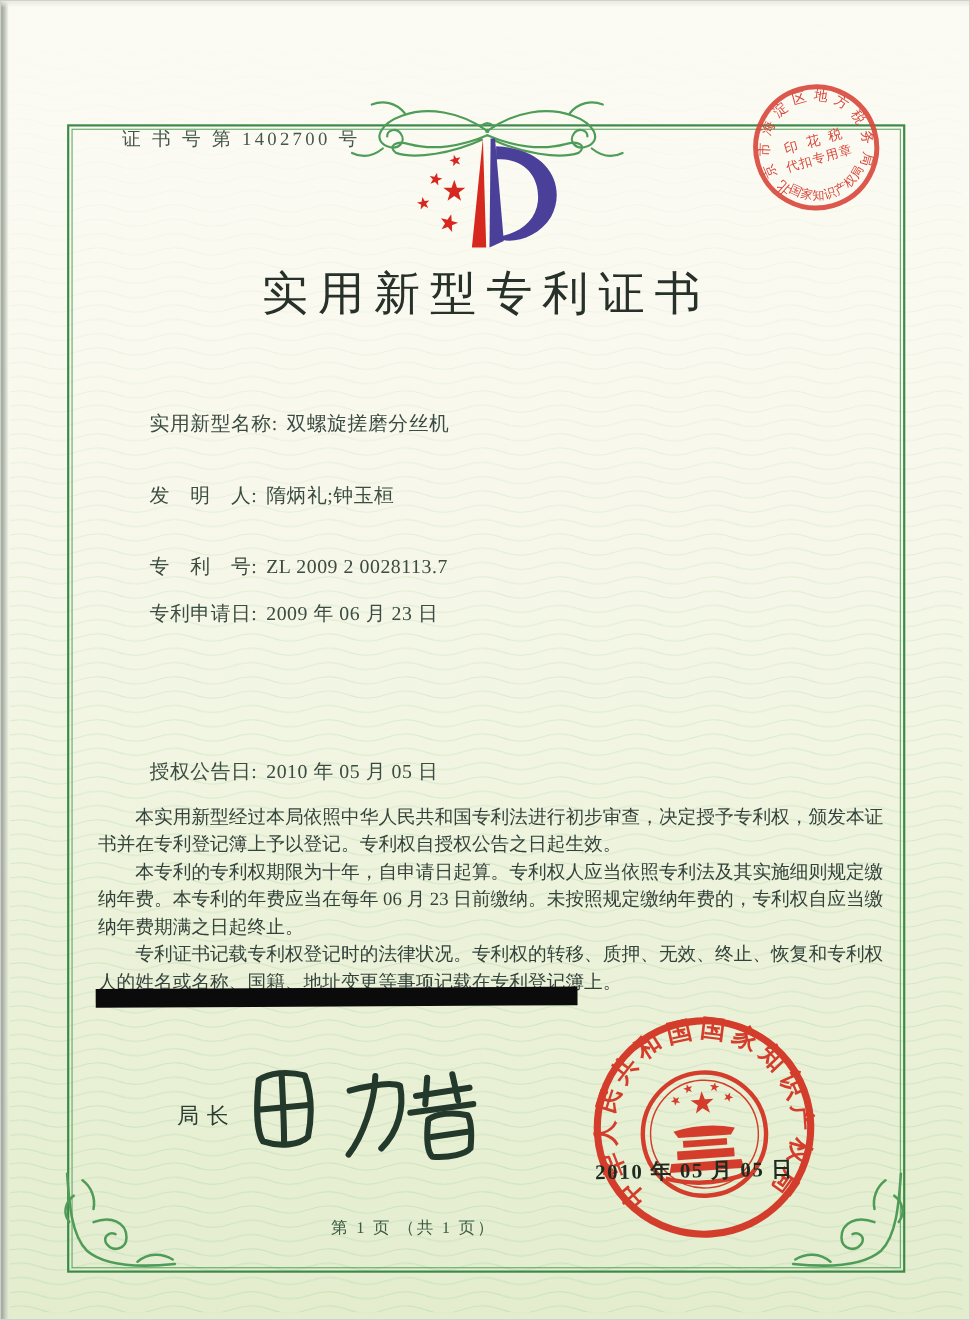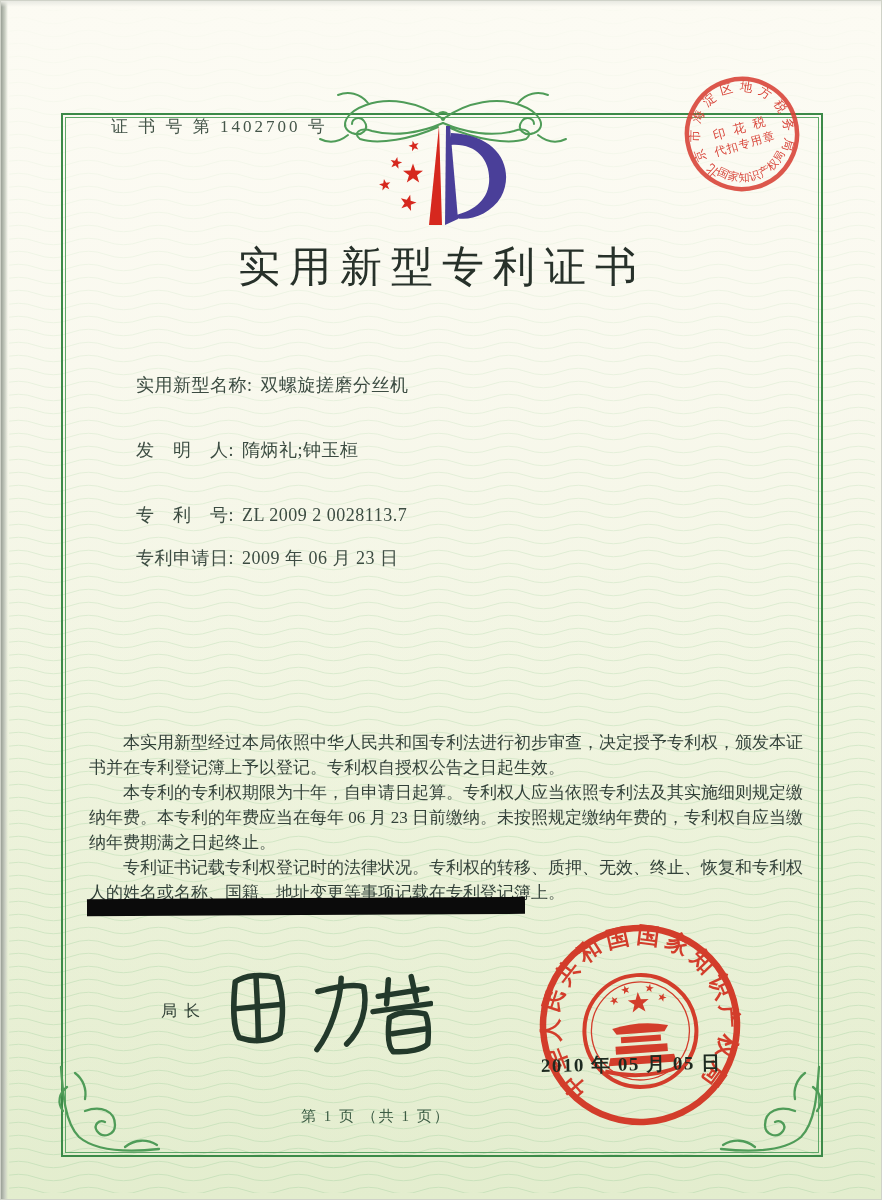--- a/index.html
+++ b/index.html
@@ -25,21 +25,21 @@
   .logo{position:absolute;left:350px;top:112px;z-index:4;}
   .title{position:absolute;left:0;top:238px;width:882px;text-align:center;
     font-size:42px;font-weight:400;color:#27312a;letter-spacing:9px;}
   .frow{position:absolute;left:105px;font-size:18px;color:#3c4c42;letter-spacing:.5px;white-space:pre;}
   .flabel{margin-right:8px;}
   .paras{position:absolute;left:88px;top:700px;width:714px;font-size:17px;line-height:25px;
     color:#33423a;text-align:justify;margin-top:29px;}
   .paras p{margin:0;text-indent:2em;}
   .redact{position:absolute;left:86px;top:897px;width:438px;height:17px;background:#0b0b0b;
     transform:rotate(-.3deg);z-index:5;}
-  .sig-label{position:absolute;left:160px;top:1000px;font-size:16px;letter-spacing:7px;color:#2d3d33;}
+  .sig-label{position:absolute;left:160px;top:1000px;font-size:20px;letter-spacing:7px;color:#2d3d33;}
   .sig{position:absolute;left:222px;top:958px;z-index:4;}
   .sig-name-sr{position:absolute;left:240px;top:985px;opacity:0;font-size:10px;}
   .seal{position:absolute;z-index:5;}
   .seal-tax{left:676px;top:68px;}
   .seal-sipo{left:533px;top:918px;}
   .issue-date{position:absolute;left:540px;top:1050px;width:240px;font-size:19px;font-weight:bold;
     color:#1d2a20;letter-spacing:1.5px;z-index:6;transform:rotate(-1deg);white-space:pre;}
   .footer{position:absolute;left:300px;top:1106px;width:220px;text-align:left;
     font-size:15px;color:#3c5c44;letter-spacing:2px;z-index:4;white-space:pre;}
   svg{display:block;}
@@ -125,20 +125,23 @@
       <span class="flabel">实用新型名称:</span><span>双螺旋搓磨分丝机</span>
     </div>
     <div class="frow" style="top:416px;">
       <span class="flabel">发　明　人:</span><span>隋炳礼;钟玉桓</span>
     </div>
     <div class="frow" style="top:481px;">
       <span class="flabel">专　利　号:</span><span>ZL 2009 2 0028113.7</span>
     </div>
     <div class="frow" style="top:524px;">
       <span class="flabel">专利申请日:</span><span>2009 年 06 月 23 日</span>
+    </div>
+    <div class="frow" style="top:667px;">
+      <span class="flabel">授权公告日:</span><span>2010 年 05 月 05 日</span>
     </div>
 
     <div class="paras">
       <p>本实用新型经过本局依照中华人民共和国专利法进行初步审查，决定授予专利权，颁发本证书并在专利登记簿上予以登记。专利权自授权公告之日起生效。</p>
       <p>本专利的专利权期限为十年，自申请日起算。专利权人应当依照专利法及其实施细则规定缴纳年费。本专利的年费应当在每年 06 月 23 日前缴纳。未按照规定缴纳年费的，专利权自应当缴纳年费期满之日起终止。</p>
       <p>专利证书记载专利权登记时的法律状况。专利权的转移、质押、无效、终止、恢复和专利权人的姓名或名称、国籍、地址变更等事项记载在专利登记簿上。</p>
     </div>
 
     <div class="redact"></div>
 

